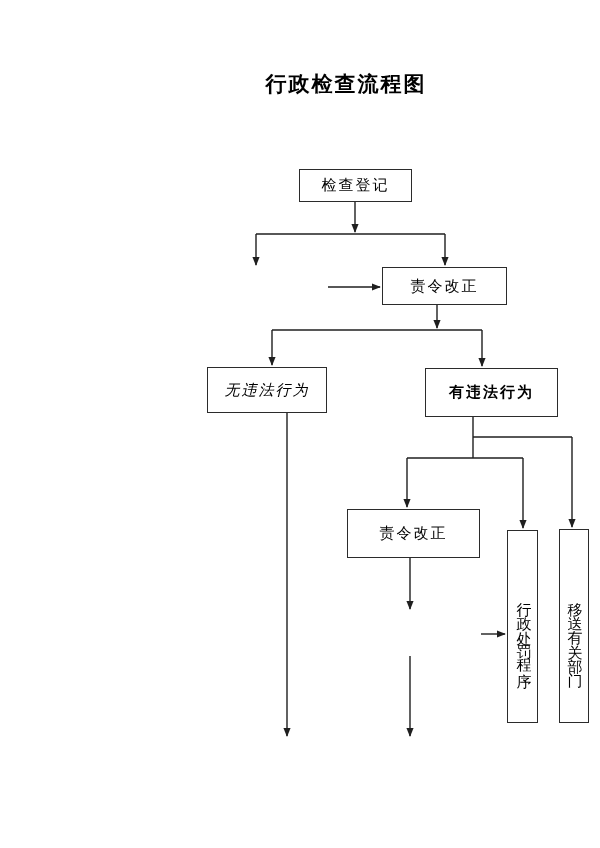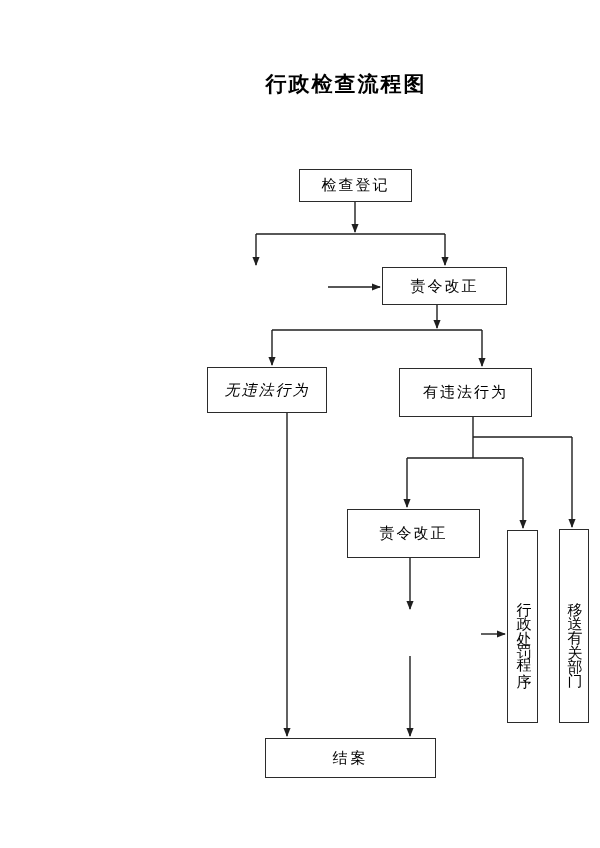--- a/index.html
+++ b/index.html
@@ -56,21 +56,21 @@
     letter-spacing: 14px;
     line-height: 27px;
     text-align: center;
     padding-top: 12px;
     white-space: normal;
   }
   #n-register   { left: 255px; top: 169px; width: 113px; height: 33px; }
   #n-notice     { left: 165px; top: 267px; width: 118px; height: 38px; }
   #n-implement  { left: 338px; top: 267px; width: 125px; height: 38px; }
   #n-noviolation{ left: 163px; top: 367px; width: 120px; height: 46px; font-style: italic; }
-  #n-violation  { left: 355px; top: 368px; width: 133px; height: 49px; }
+  #n-violation  { left: 381px; top: 368px; width: 133px; height: 49px; font-weight: bold; }
   #n-order      { left: 303px; top: 509px; width: 133px; height: 49px; text-align: right; }
   #n-recheck    { left: 302px; top: 611px; width: 135px; height: 45px; }
   #n-punish     { left: 463px; top: 530px; width: 31px;  height: 193px; }
   #n-transfer   { left: 515px; top: 529px; width: 30px;  height: 194px; }
   #n-close      { left: 221px; top: 738px; width: 171px; height: 40px; letter-spacing: 3px; }
   .edge {
     stroke: #1f1f1f;
     stroke-width: 1.4;
     fill: none;
   }
@@ -126,15 +126,14 @@
 
   <div class="node" id="n-violation">有违法行为</div>
 
   <div class="node" id="n-order">责令改正</div>
 
 
   <div class="node vertical" id="n-punish">行政处罚程序</div>
 
   <div class="node vertical" id="n-transfer">移送有关部门</div>
 
-  <div class="node" id="n-close">结案</div>
 
 </div>
 
 </body></html>

